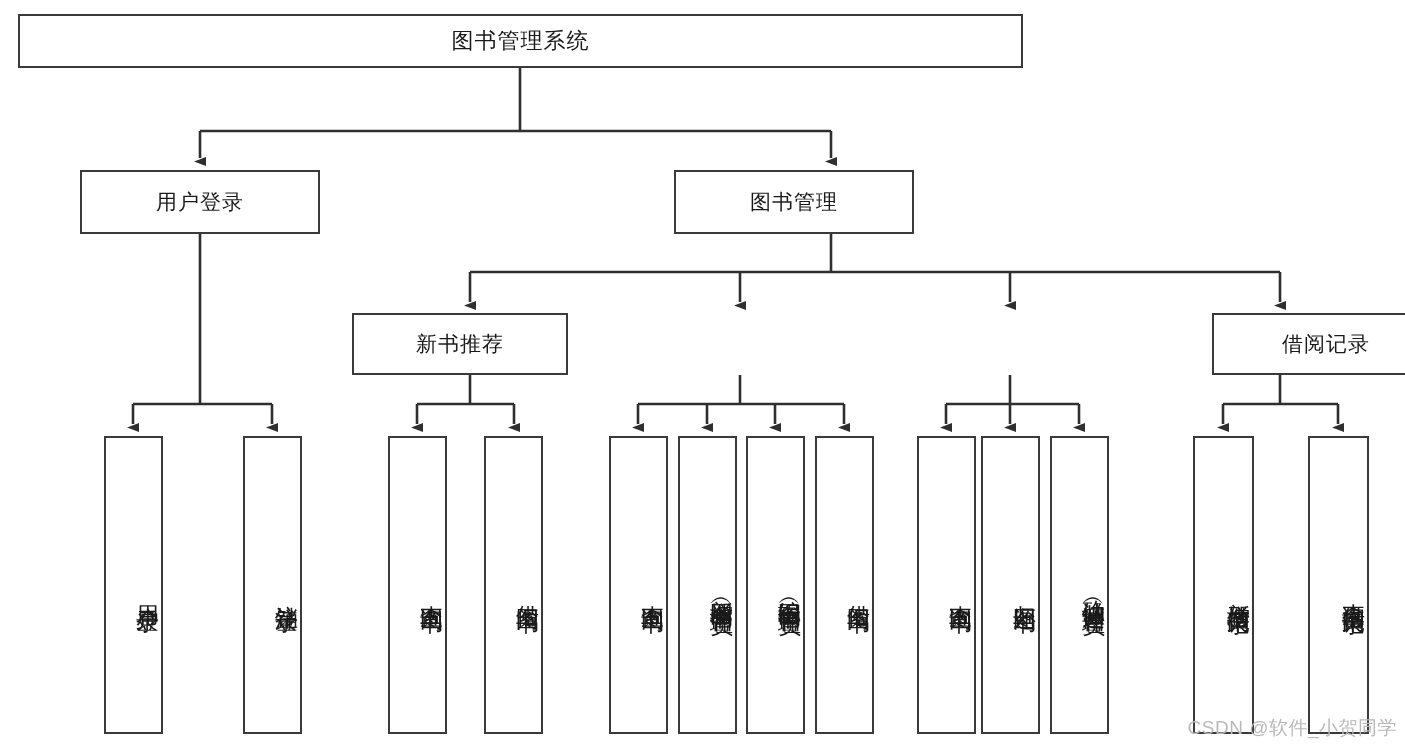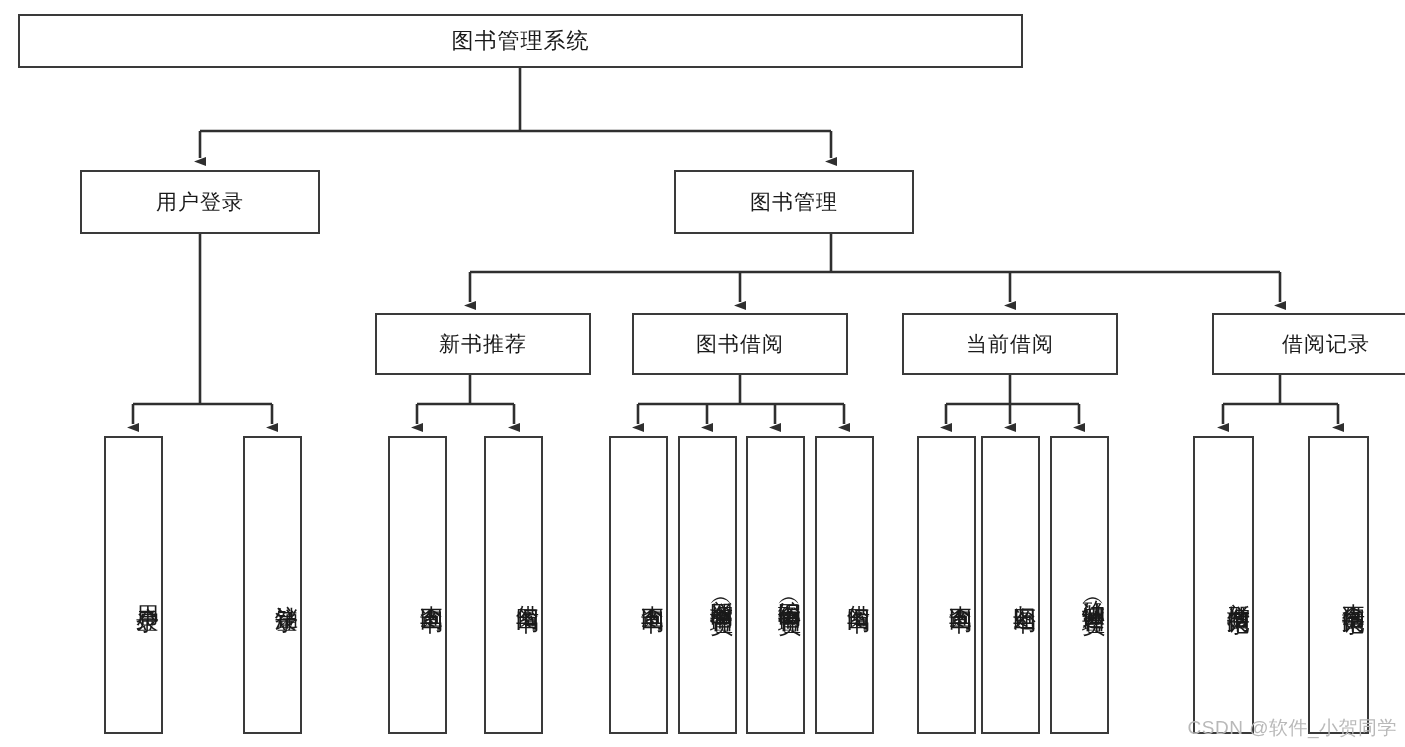--- a/index.html
+++ b/index.html
@@ -126,28 +126,22 @@
     <span>图书管理系统</span>
   </div>
 
   <div class="node horiz" style="left:80px; top:170px; width:240px; height:64px;">
     <span>用户登录</span>
   </div>
   <div class="node horiz" style="left:674px; top:170px; width:240px; height:64px;">
     <span>图书管理</span>
   </div>
 
-  <div class="node horiz" style="left:375px; top:313px; width:216px; height:62px;">
+  <div class="node horiz" style="left:352px; top:313px; width:216px; height:62px;">
     <span>新书推荐</span>
-  </div>
-  <div class="node horiz" style="left:632px; top:313px; width:216px; height:62px;">
-    <span>图书借阅</span>
-  </div>
-  <div class="node horiz" style="left:902px; top:313px; width:216px; height:62px;">
-    <span>当前借阅</span>
   </div>
   <div class="node horiz" style="left:1172px; top:313px; width:228px; height:62px;margin-left:40px;">
     <span>借阅记录</span>
   </div>
 
   <div class="node vert" style="left:104px; top:436px; width:59px; height:298px;">
     <span class="vlabel">用户登录</span>
   </div>
   <div class="node vert" style="left:243px; top:436px; width:59px; height:298px;">
     <span class="vlabel">注销登录</span>

